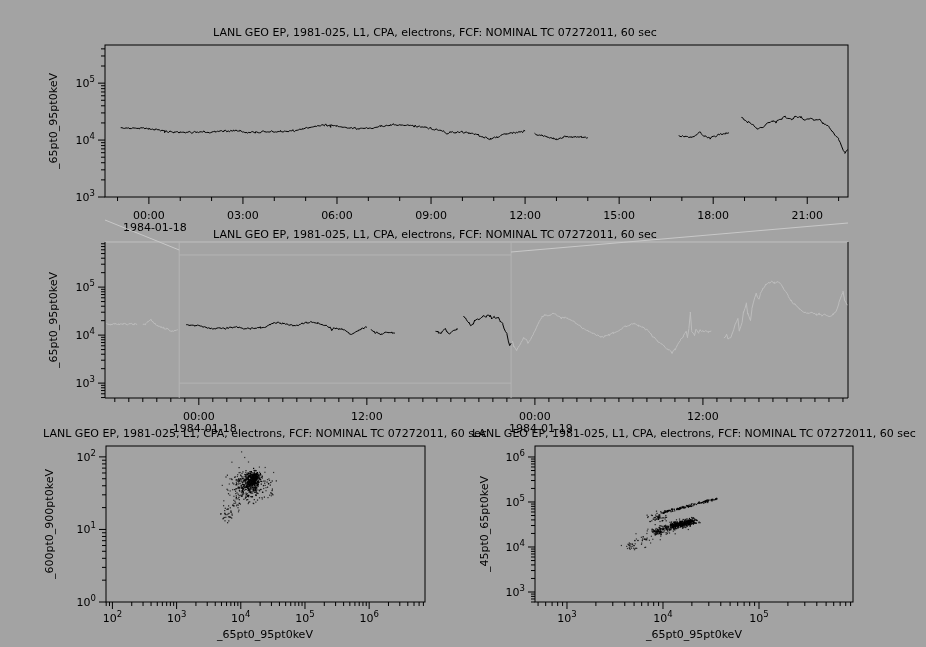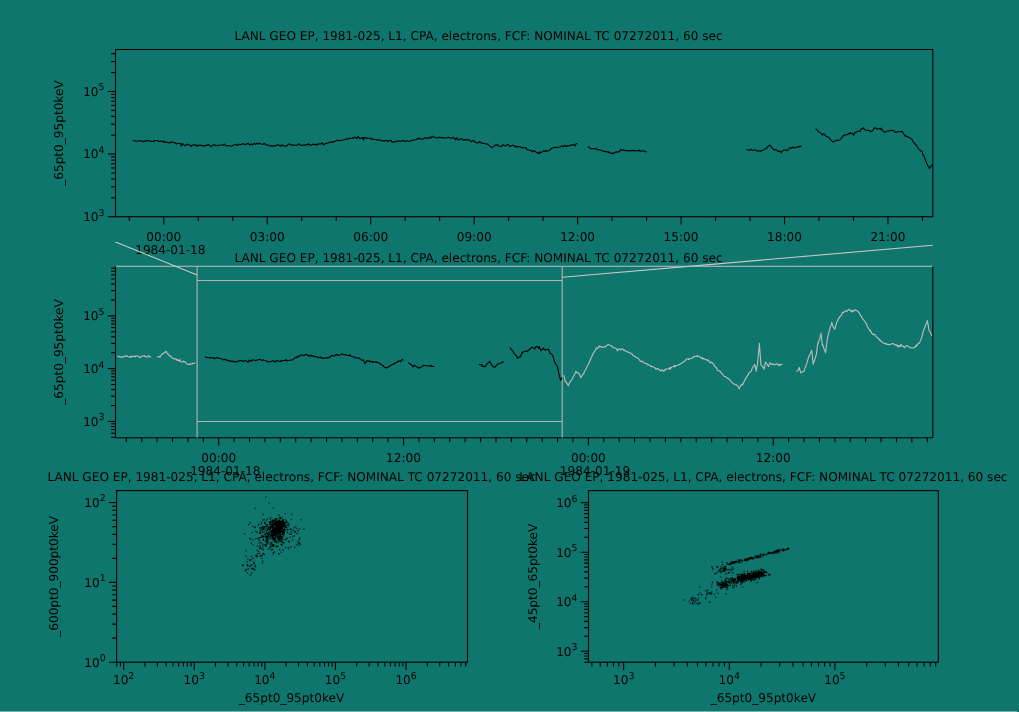--- a/index.html
+++ b/index.html
@@ -1,16 +1,16 @@
 <!DOCTYPE html>
 <html><head>
 <meta charset="utf-8">
 <style>
   html,body{margin:0;padding:0;background:#ffffff;}
-  #wrap{position:relative;width:926px;height:647px;background:#0f766e;overflow:hidden;}
+  #wrap{position:relative;width:926px;height:647px;background:#a3a3a3;overflow:hidden;}
   svg{display:block;}
   text{font-family:"DejaVu Sans",sans-serif;font-size:11px;fill:#000;}
   .t-title{font-size:11px;}
   .t-lab{font-size:11px;}
 </style>
 </head>
 <body>
 
 <div id="wrap">
 <svg id="canvas" width="926" height="647" viewBox="0 0 926 647">

